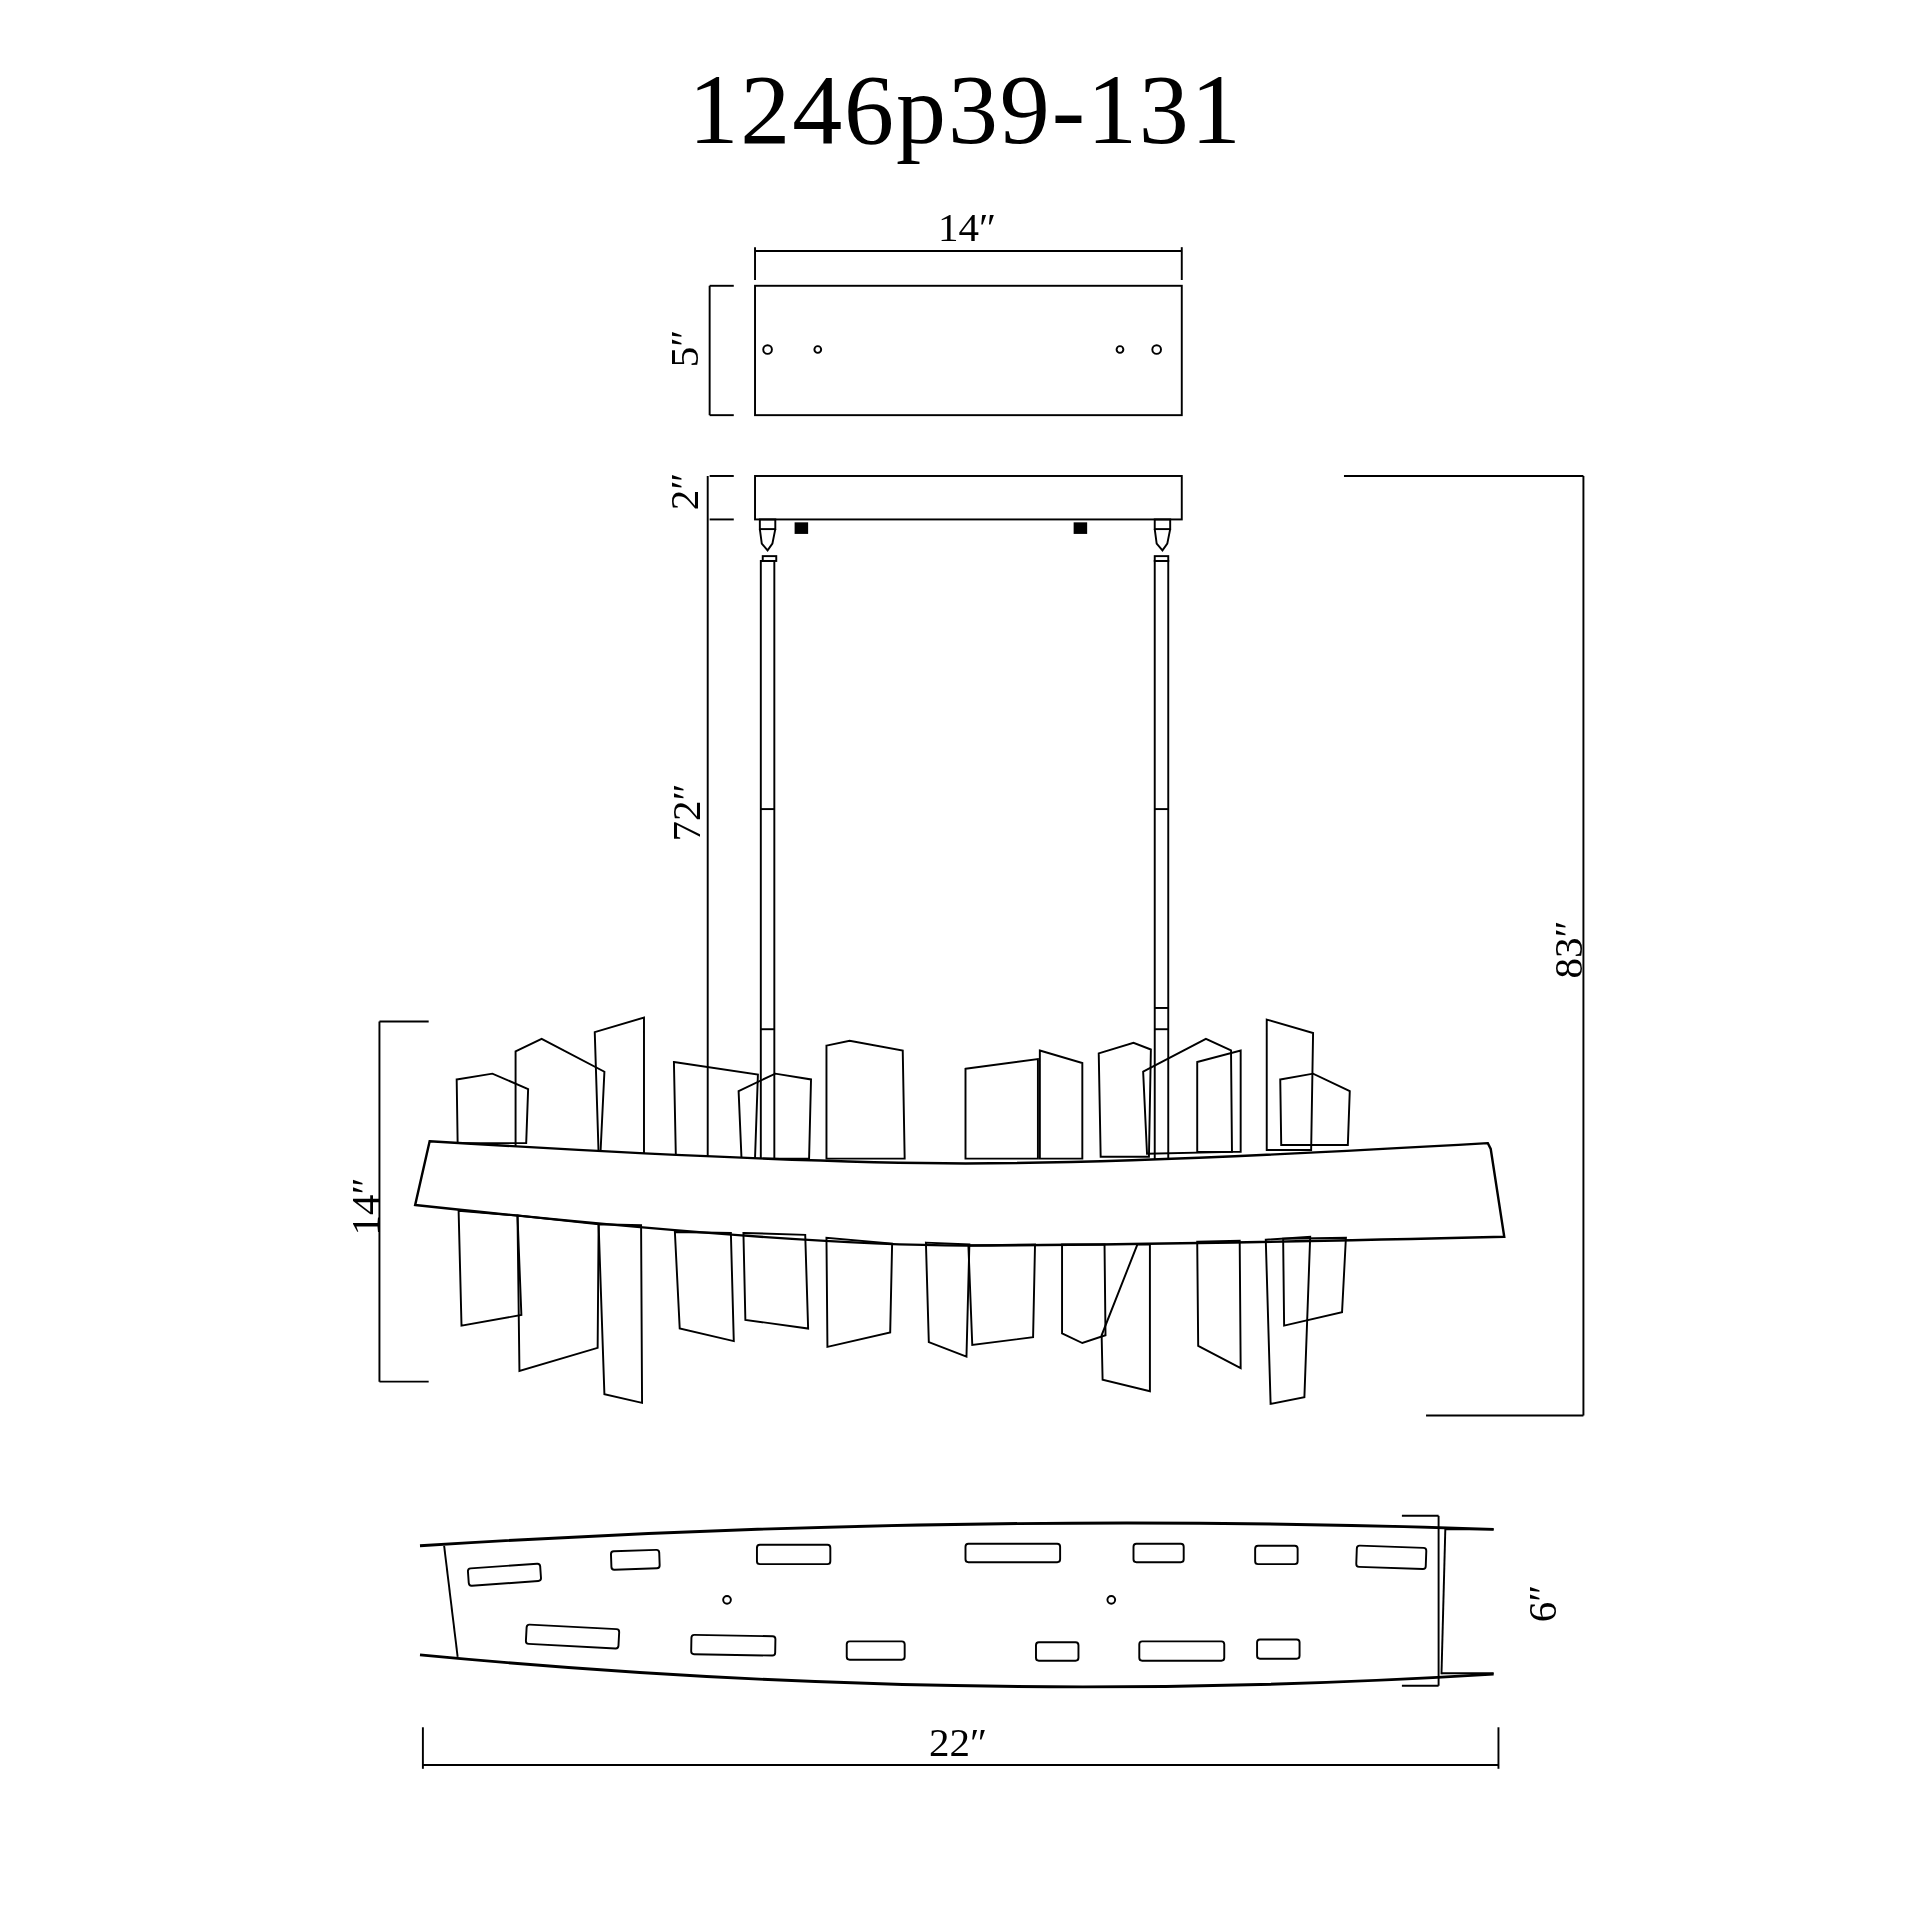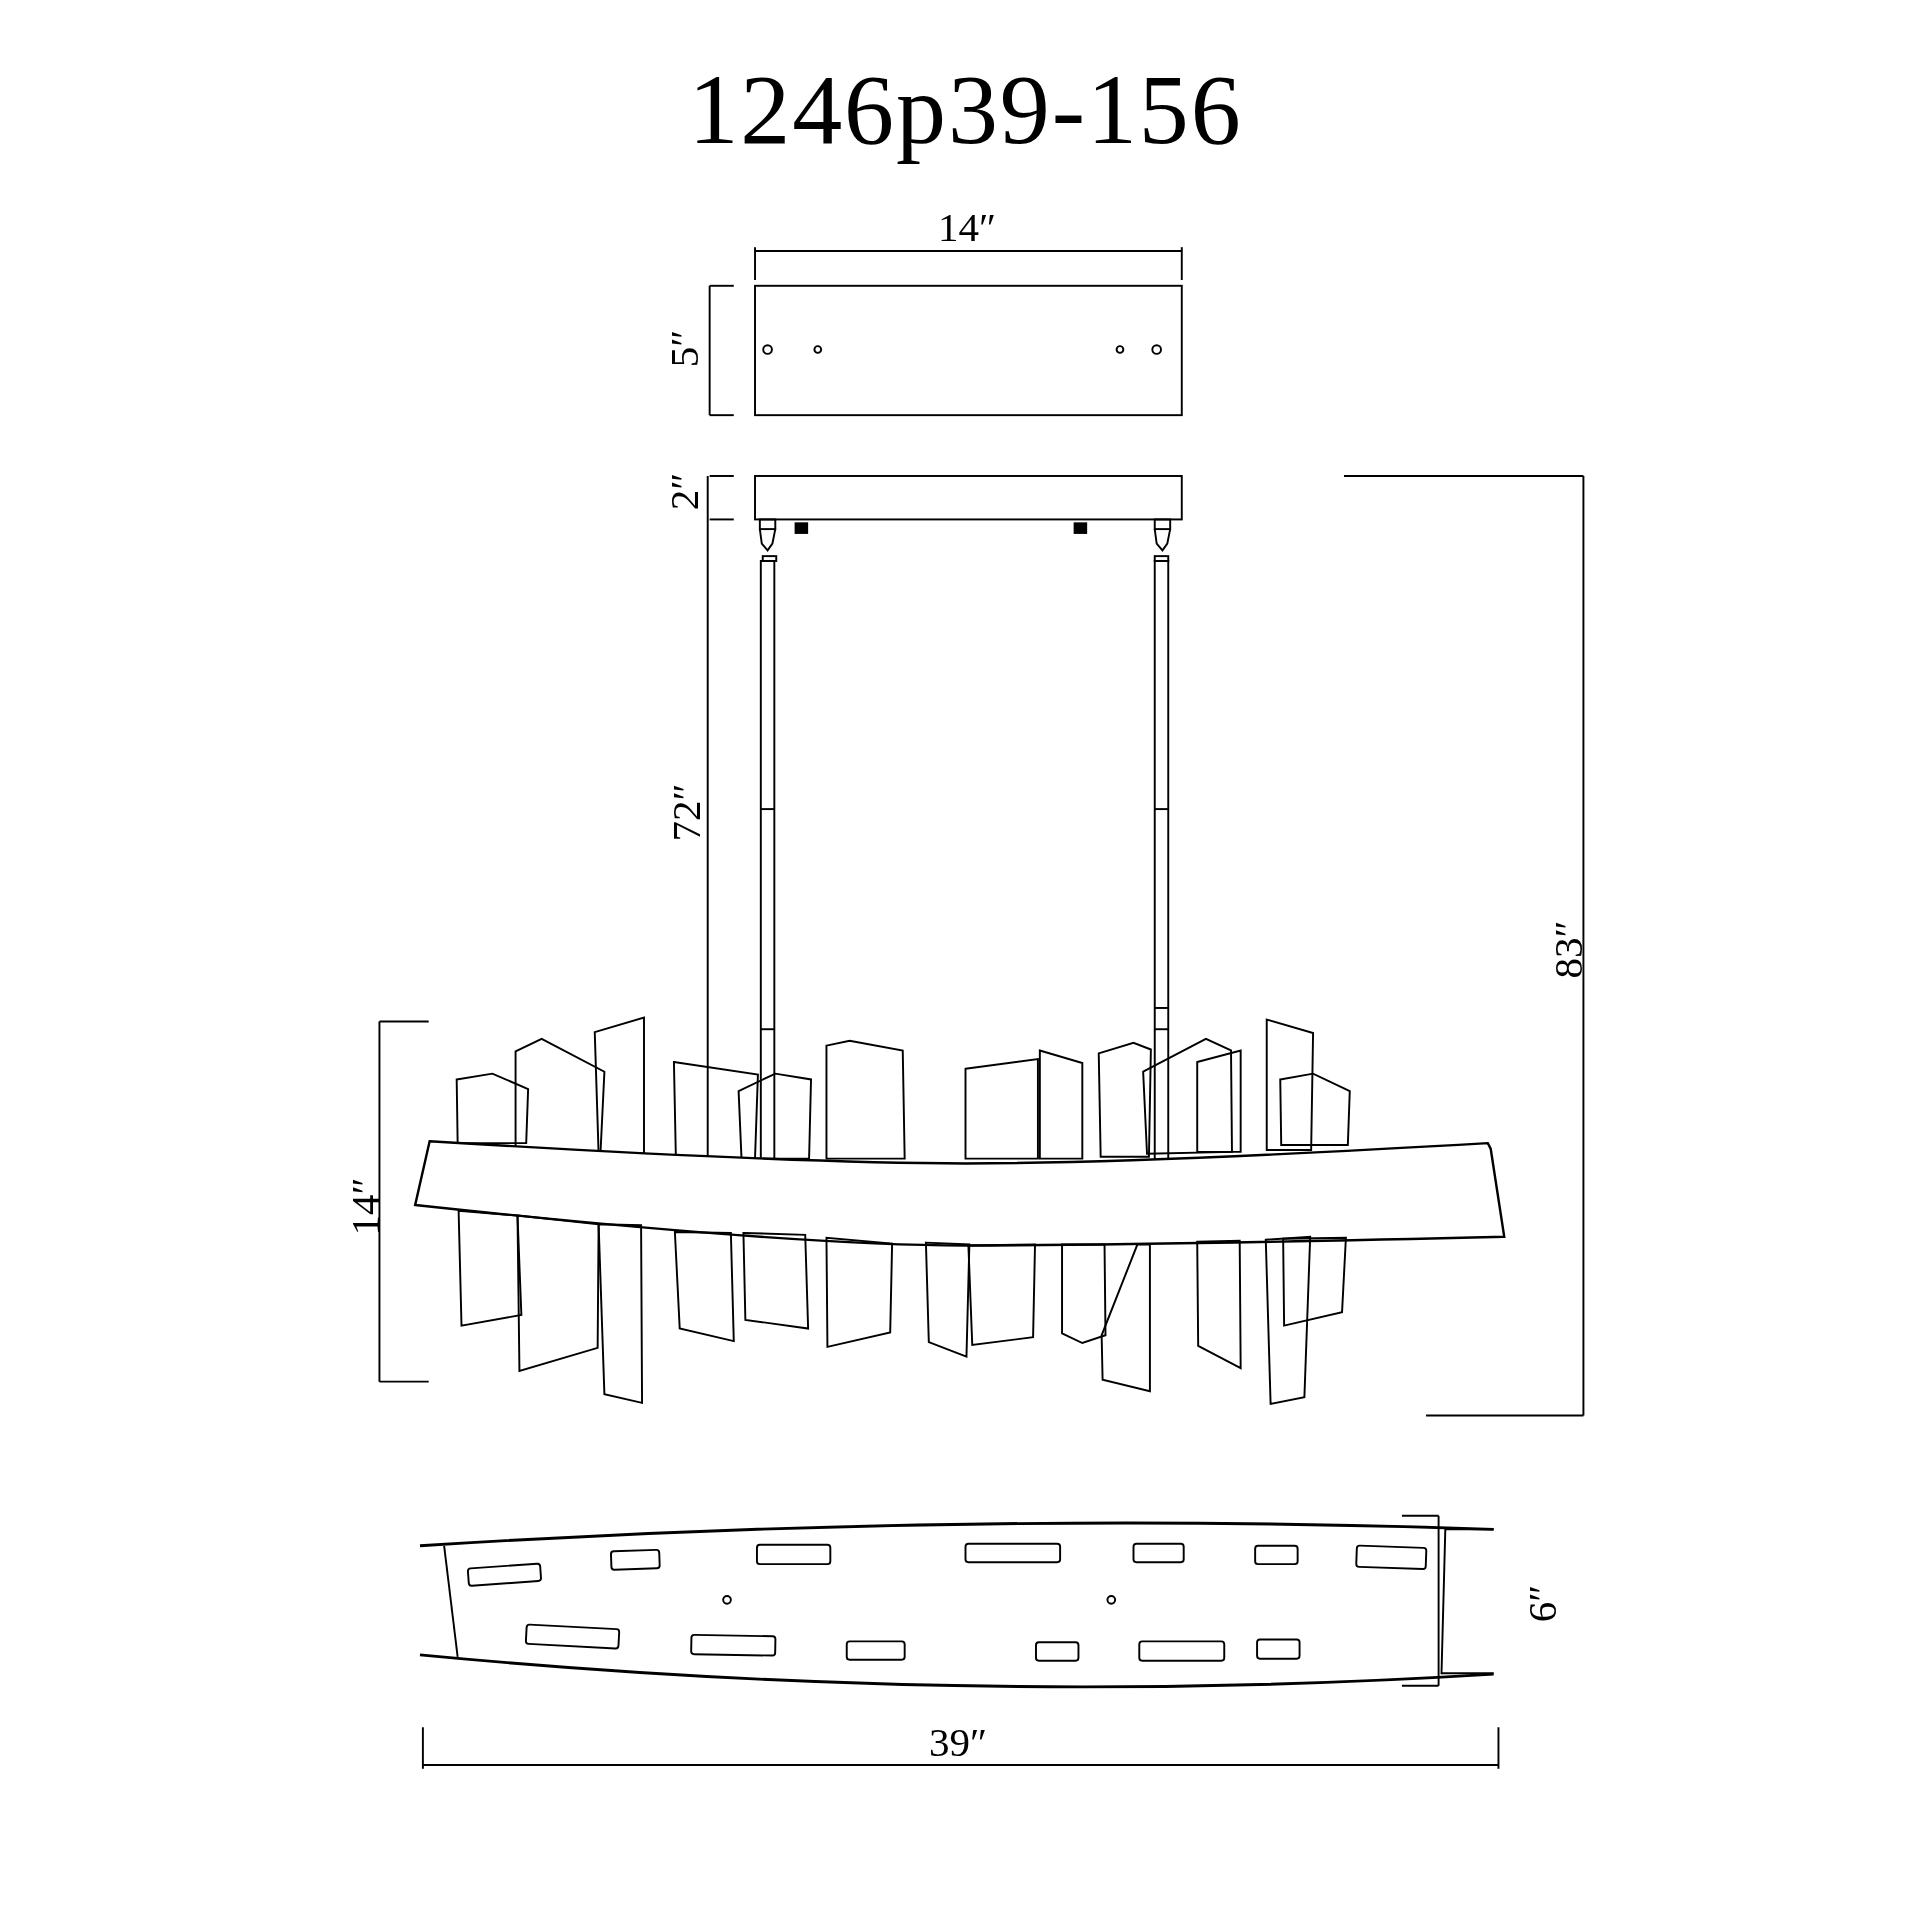--- a/index.html
+++ b/index.html
@@ -15,21 +15,21 @@
   }
   .rot { transform: rotate(-90deg); transform-origin: center center; }
   svg.drawing { position: absolute; left: 0; top: 0; }
   svg .ln { stroke: #000; stroke-width: 2; fill: none; }
   svg .ln3 { stroke: #000; stroke-width: 3; fill: none; }
   svg .fillw { fill: #fff; stroke: #000; stroke-width: 2.5; }
 </style>
 </head>
 <body>
 
-<div class="title">1246p39-156</div>
+<div class="title">1246p39-131</div>
 
 <svg class="drawing" width="1931" height="1931" viewBox="0 0 2000 2000">
 
   <g>
 
     <line class="ln" x1="782" y1="260" x2="1224" y2="260"></line>
     <line class="ln" x1="782" y1="256" x2="782" y2="290"></line>
     <line class="ln" x1="1224" y1="256" x2="1224" y2="290"></line>
 
     <line class="ln" x1="735" y1="296" x2="735" y2="430"></line>
@@ -159,14 +159,14 @@
   </g>
 </svg>
 
 <div class="dim" style="left:938px; top:207px;">14″</div>
 <div class="dim rot" style="left:666px; top:328px;">5″</div>
 <div class="dim rot" style="left:666px; top:471px;">2″</div>
 <div class="dim rot" style="left:657px; top:792px;">72″</div>
 <div class="dim rot" style="left:336px; top:1186px;">14″</div>
 <div class="dim rot" style="left:1539px; top:929px;">83″</div>
 <div class="dim rot" style="left:1524px; top:1583px;">6″</div>
-<div class="dim" style="left:929px; top:1722px;">39″</div>
+<div class="dim" style="left:929px; top:1722px;">22″</div>
 
 
 </body></html>

